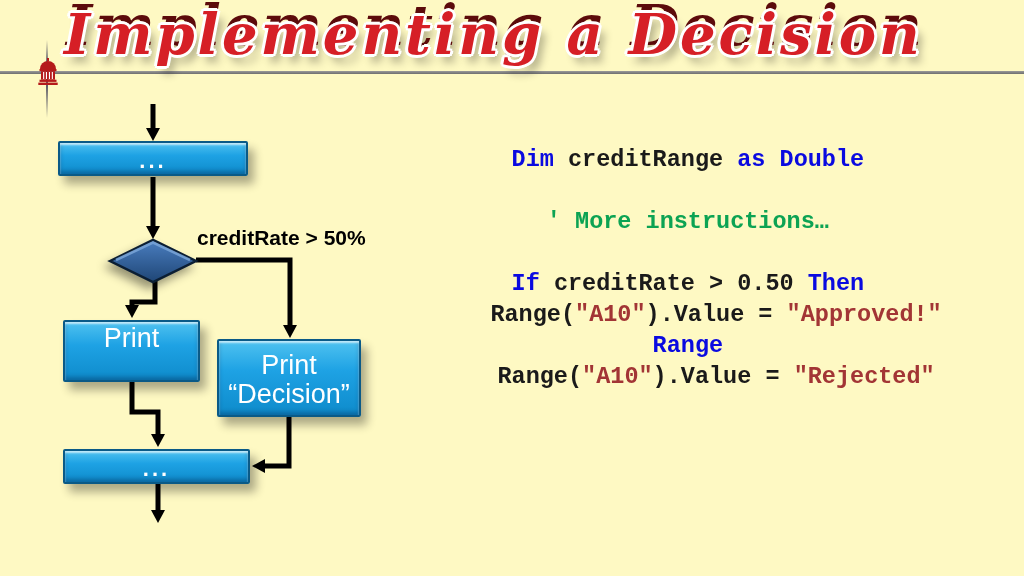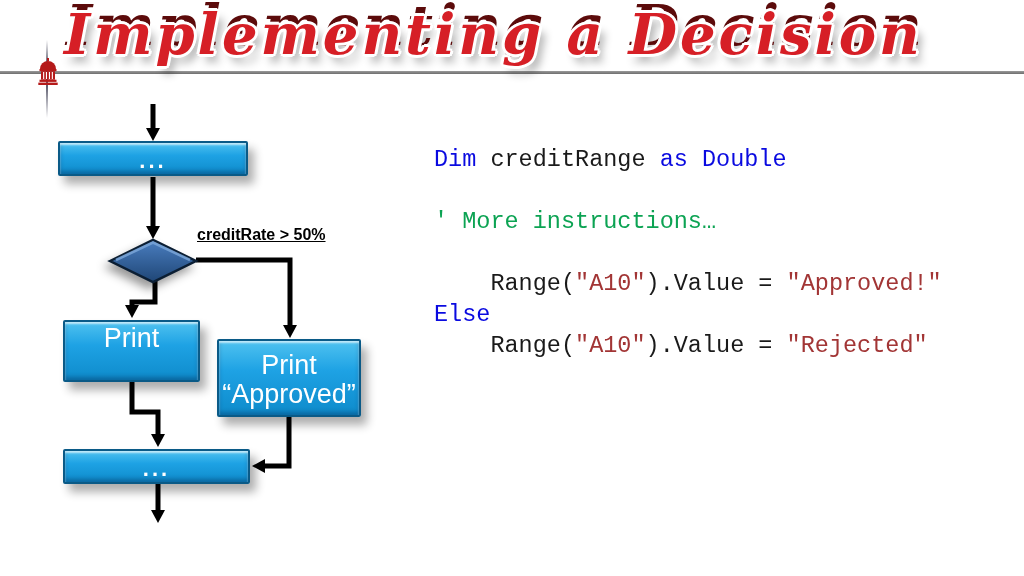--- a/index.html
+++ b/index.html
@@ -1,17 +1,17 @@
 <!DOCTYPE html>
 <html><head>
 <meta charset="utf-8">
 <style>
   html,body{margin:0;padding:0;background:#e8e8e8;}
   .slide{
-    position:relative;width:1024px;height:576px;background:#ffffff;
+    position:relative;width:1024px;height:576px;background:#fef9c3;
     overflow:hidden;font-family:"Liberation Sans",sans-serif;
   }
 
   
   .title{
     position:absolute;left:64px;top:2px;
     font-family:"DejaVu Serif","Liberation Serif",serif;
     font-weight:bold;font-style:italic;
     font-size:56px;letter-spacing:3px;line-height:64px;
     color:#d61f26;white-space:nowrap;
@@ -40,28 +40,28 @@
   }
   .fbox .dots{font-size:22px;font-weight:bold;letter-spacing:3px;line-height:14px;
     position:absolute;left:0;right:0;bottom:6px;}
   .fbox .bline{font-size:27px;line-height:29px;}
   .box-top{left:58px;top:141px;width:190px;height:35px;}
   .box-rejected{left:63px;top:320px;width:137px;height:62px;padding-top:2px;}
   .box-approved{left:217px;top:339px;width:144px;height:78px;padding-top:10px;}
   .box-bottom{left:63px;top:449px;width:187px;height:35px;}
   .decision-label{
     position:absolute;left:197px;top:226px;
-    font-size:16px;font-weight:bold;color:#000;white-space:nowrap;text-decoration:underline;
+    font-size:21px;font-weight:bold;color:#000;white-space:nowrap;
   }
 
   
   .code{
     position:absolute;left:434px;top:144px;
     font-family:"Liberation Mono","DejaVu Sans Mono",monospace;
-    font-weight:normal;font-size:23.5px;line-height:31px;
+    font-weight:bold;font-size:23.5px;line-height:31px;text-align:center;
   }
   .cl{white-space:pre;height:31px;}
   .kw{color:#0a0ae0;}
   .cm{color:#0ca353;margin-top:9px;}
   .st{color:#a23535;}
   .tx{color:#1a1a1a;}
 </style>
 </head>
 <body>
 
@@ -117,30 +117,31 @@
   </div>
 
   <div class="decision-label">creditRate &gt; 50%</div>
 
   <div class="fbox box-rejected">
     <div class="bline">Print</div>
   </div>
 
   <div class="fbox box-approved">
     <div class="bline">Print</div>
-    <div class="bline">“Approved”</div>
+    <div class="bline">“Decision”</div>
   </div>
 
   <div class="fbox box-bottom">
     <div class="dots">...</div>
   </div>
 
   <div class="code">
     <div class="cl"><span class="kw">Dim</span><span class="tx"> creditRange </span><span class="kw">as Double</span></div>
     <div class="cl"></div>
     <div class="cl"><span class="cm">' More instructions…</span></div>
     <div class="cl"></div>
+    <div class="cl"><span class="kw">If</span><span class="tx"> creditRate &gt; 0.50 </span><span class="kw">Then</span></div>
     <div class="cl"><span class="tx">    Range(</span><span class="st">"A10"</span><span class="tx">).Value = </span><span class="st">"Approved!"</span></div>
-    <div class="cl"><span class="kw">Else</span></div>
+    <div class="cl"><span class="kw">Range</span></div>
     <div class="cl"><span class="tx">    Range(</span><span class="st">"A10"</span><span class="tx">).Value = </span><span class="st">"Rejected"</span></div>
   </div>
 
 </div>
 
 </body></html>

